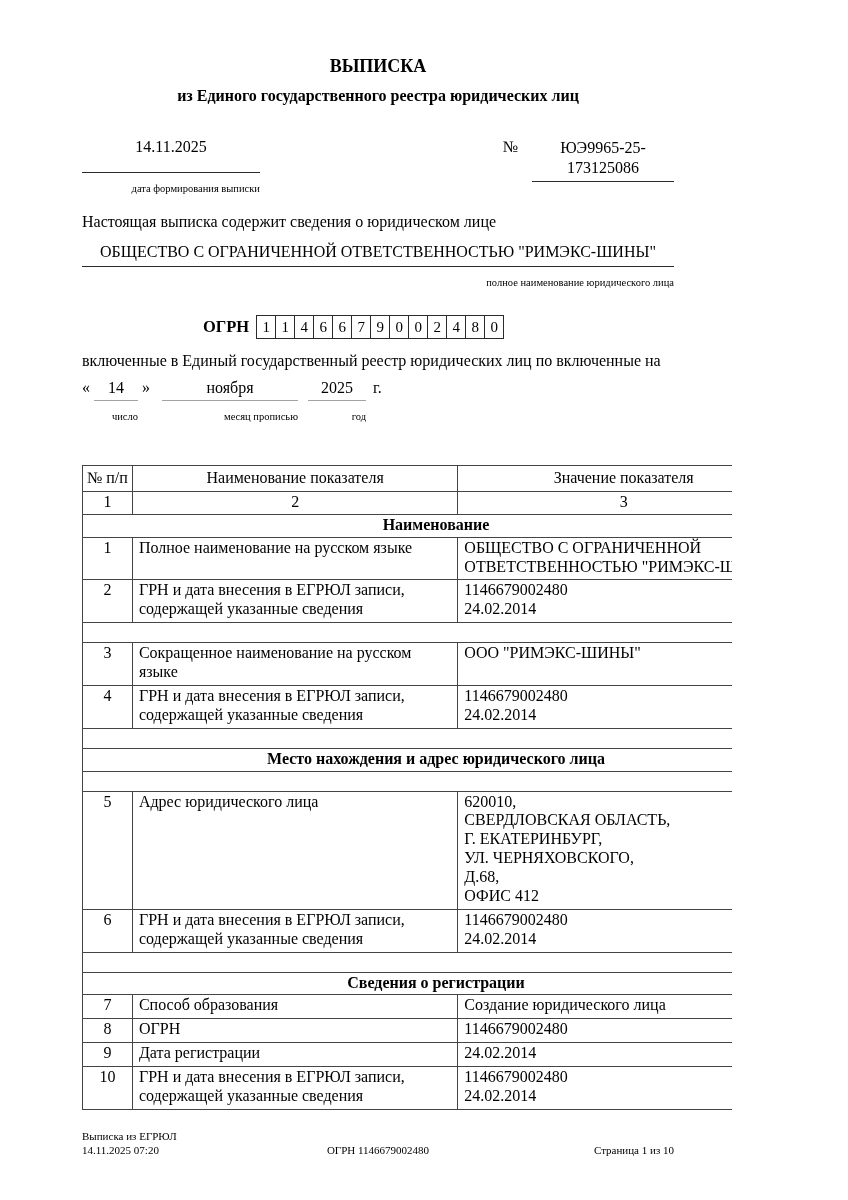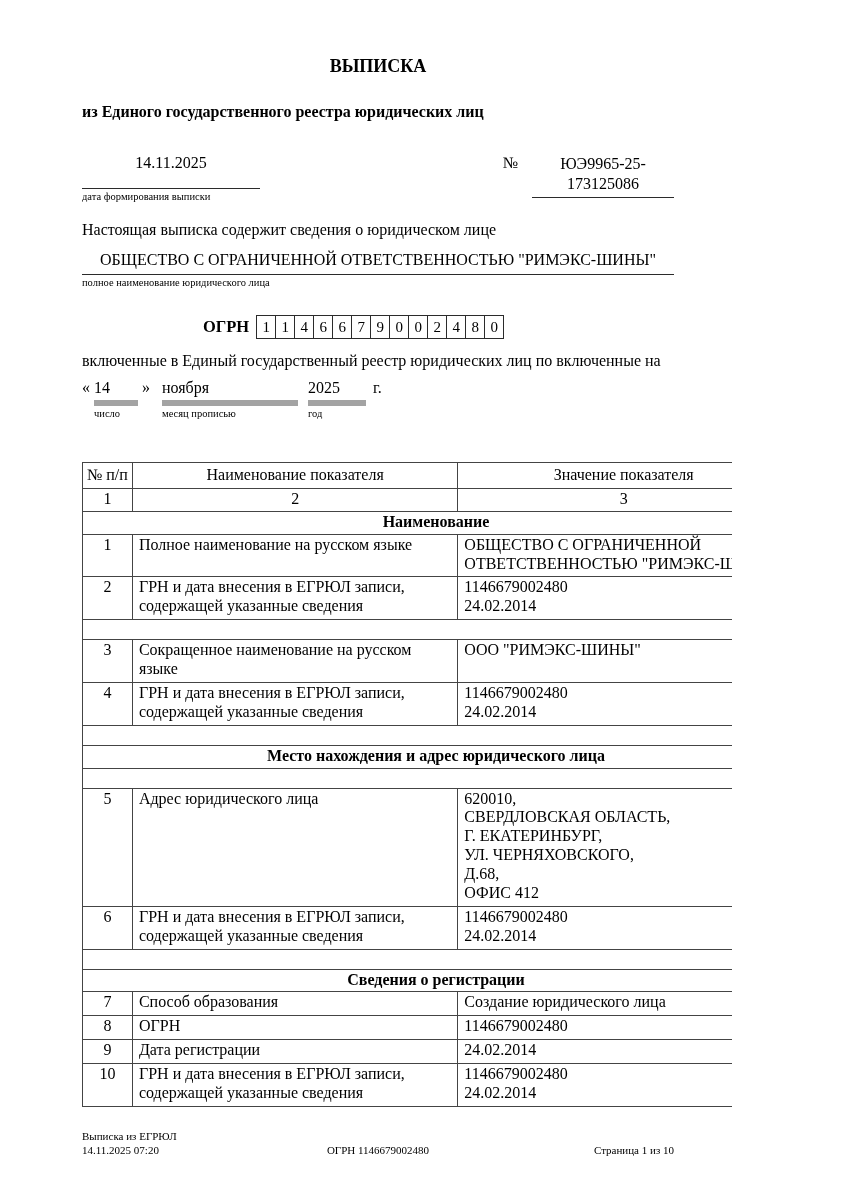--- a/index.html
+++ b/index.html
@@ -16,42 +16,42 @@
     padding:0 58px 0 82px;
     overflow:hidden;
   }
   .doc-title {
     padding-top:56px;
     text-align:center;
     font-size:18px;
     font-weight:bold;
   }
   .doc-subtitle {
-    margin-top:26px;
-    text-align:left;
+    margin-top:10px;
+    text-align:center;
     font-size:16px;
     font-weight:bold;
   }
   .meta-row {
     margin-top:33px;
     display:flex;
     justify-content:space-between;
     align-items:flex-start;
   }
   .date-block { width:178px; }
   .date-underline {
     border-bottom:1px solid #2b2b2b;
     text-align:center;
     font-size:16px;
     padding-bottom:16px;
   }
   .small-label {
     font-size:10.5px;
-    text-align:left;
-    margin-top:2px;
+    text-align:right;
+    margin-top:10px;
   }
   .number-block {
     display:flex;
     align-items:flex-start;
     gap:14px;
   }
   .number-sign { font-size:16px; }
   .number-underline {
     width:142px;
     border-bottom:1px solid #2b2b2b;
@@ -99,21 +99,22 @@
   .date-words-row {
     margin-top:9px;
     display:flex;
     align-items:flex-start;
     font-size:16px;
   }
   .quote { padding:0 4px 0 0; }
   .quote-close { padding:0 6px 0 4px; }
   .dw-group { display:inline-flex; flex-direction:column; }
   .dw-value {
-    border-bottom:6px solid #a3a3a3;
+    border-bottom:1px solid #a3a3a3;
+    text-align:center;
     padding-bottom:3px;
   }
   .dw-day { width:44px; }
   .dw-month { width:136px; }
   .dw-year { width:58px; }
   .month-group { margin-left:6px; }
   .year-group { margin-left:10px; }
   .year-suffix { margin-left:7px; }
   .egrul-table {
     margin-top:43px;

